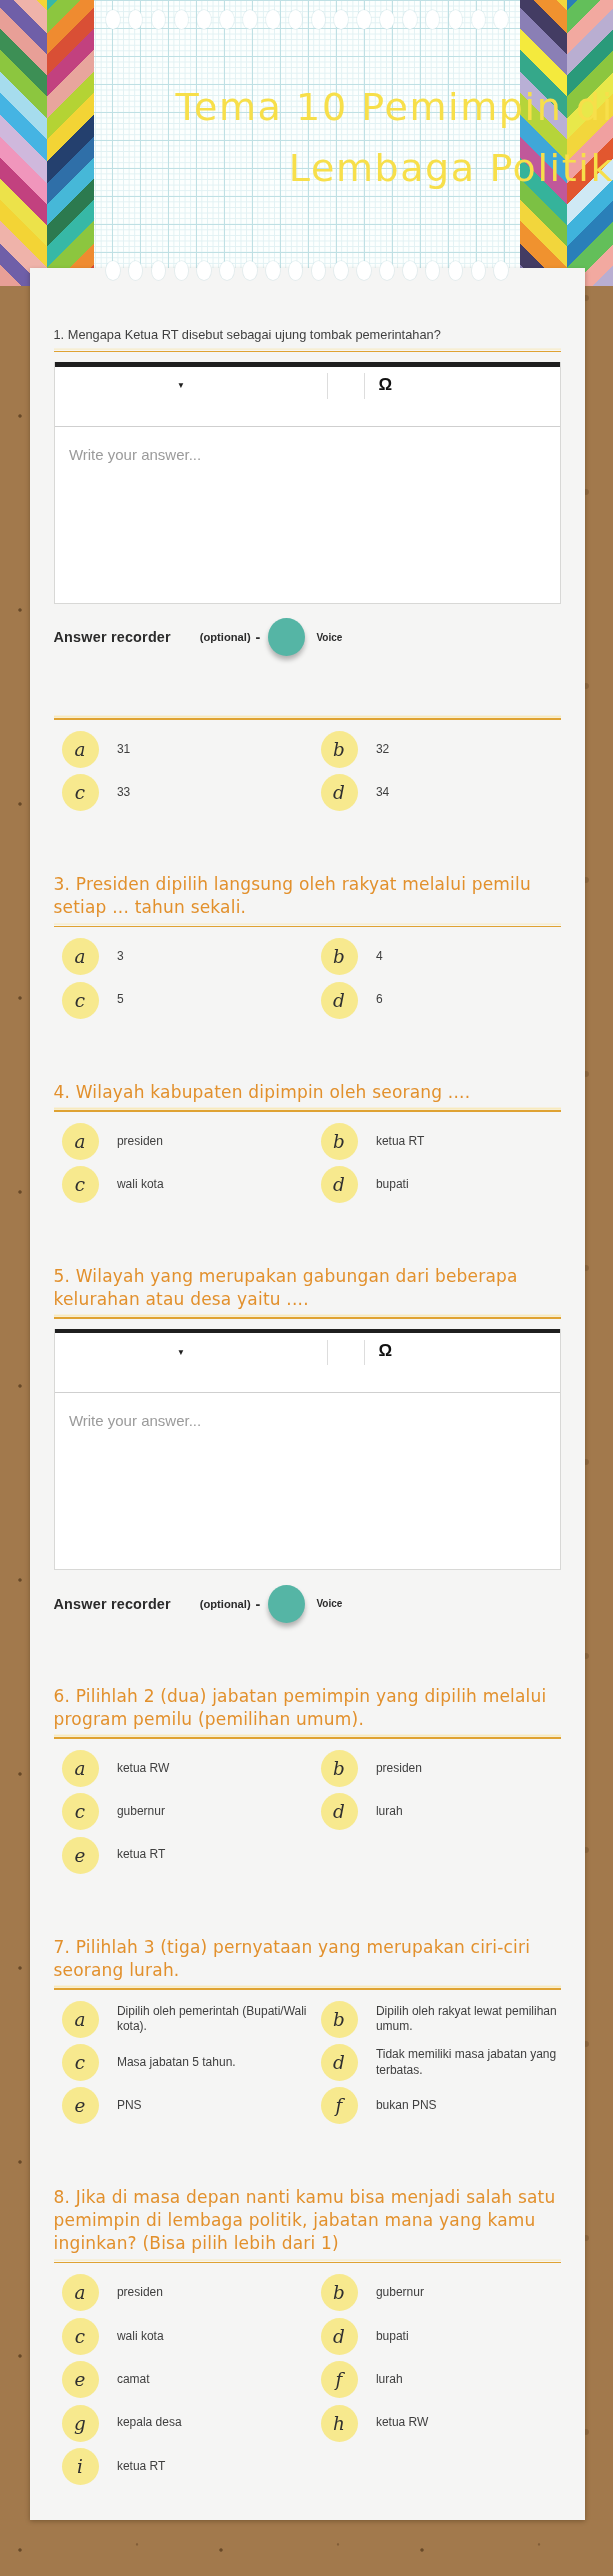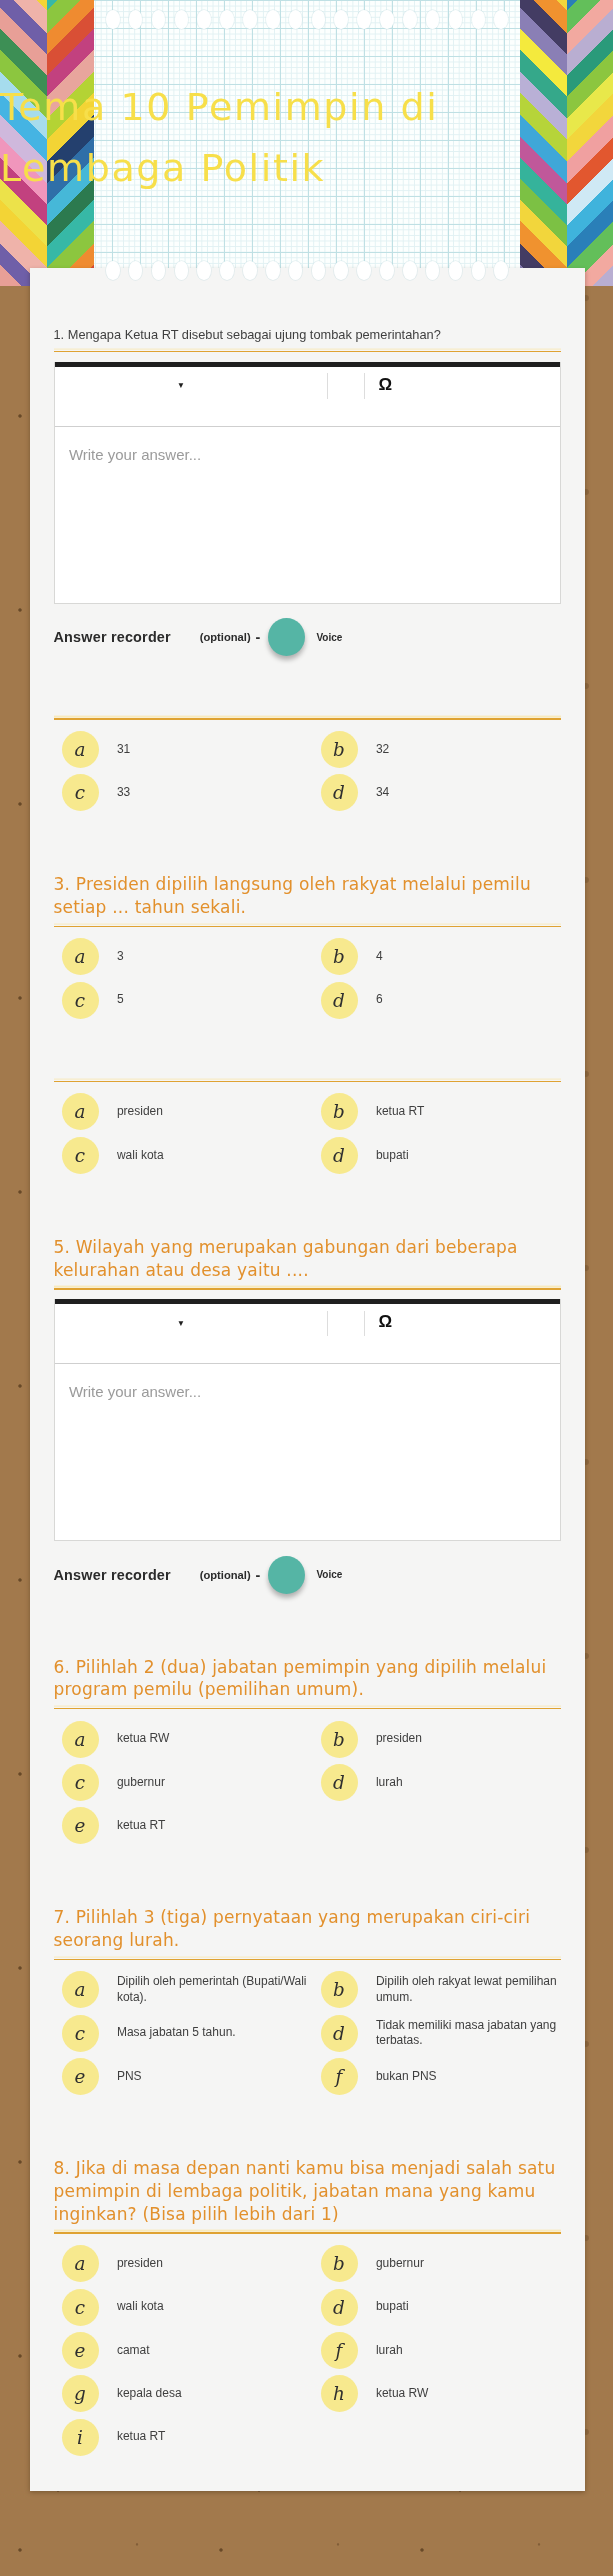--- a/index.html
+++ b/index.html
@@ -48,21 +48,21 @@
       #b9aed1 0 15px,#f2a9a0 15px 30px,#63bf5a 30px 46px,#2a7fb8 46px 61px,
       #3fb3dc 61px 76px,#cfe9f5 76px 91px,#e2572f 91px 106px,#f0a0a0 106px 121px,
       #f2d63c 121px 137px,#e8e84a 137px 152px,#8cc63f 152px 167px,#2a9a7a 167px 182px);}
   .ovals{position:absolute;left:106px;right:106px;display:flex;justify-content:space-between;z-index:2;}
   .ovals-top{top:10.4px;}
   .ovals-bottom{bottom:6.4px;}
   .oval{width:13.6px;height:18.4px;background:#fff;border-radius:50%;
         box-shadow:0 0 0 0.8px rgba(185,215,220,.35);}
   .title{
     position:relative;z-index:3;margin:0;padding-top:77px;
-    text-align:left;font-weight:400;
+    text-align:right;font-weight:400;
     font-family:"DejaVu Sans",sans-serif;
     font-size:38px;line-height:1.6;letter-spacing:1.6px;
     color:#f7df4a;
   }
 
   
   .card{
     position:relative;z-index:1;
     width:555px;margin:-17.6px auto 48px;box-sizing:border-box;
     background:#f5f5f4;
@@ -222,20 +222,21 @@
             <span class="opt-label">5</span>
           </div>
           <div class="opt">
             <span class="badge">d</span>
             <span class="opt-label">6</span>
           </div>
         </div>
       </section>
 
   <section class="q-block">
+    <h2 class="q-head hand">4. Wilayah kabupaten dipimpin oleh seorang ....</h2>
     <div class="q-underline"></div>
   <div class="opts">
           <div class="opt">
             <span class="badge">a</span>
             <span class="opt-label">presiden</span>
           </div>
           <div class="opt">
             <span class="badge">b</span>
             <span class="opt-label">ketua RT</span>
           </div>

